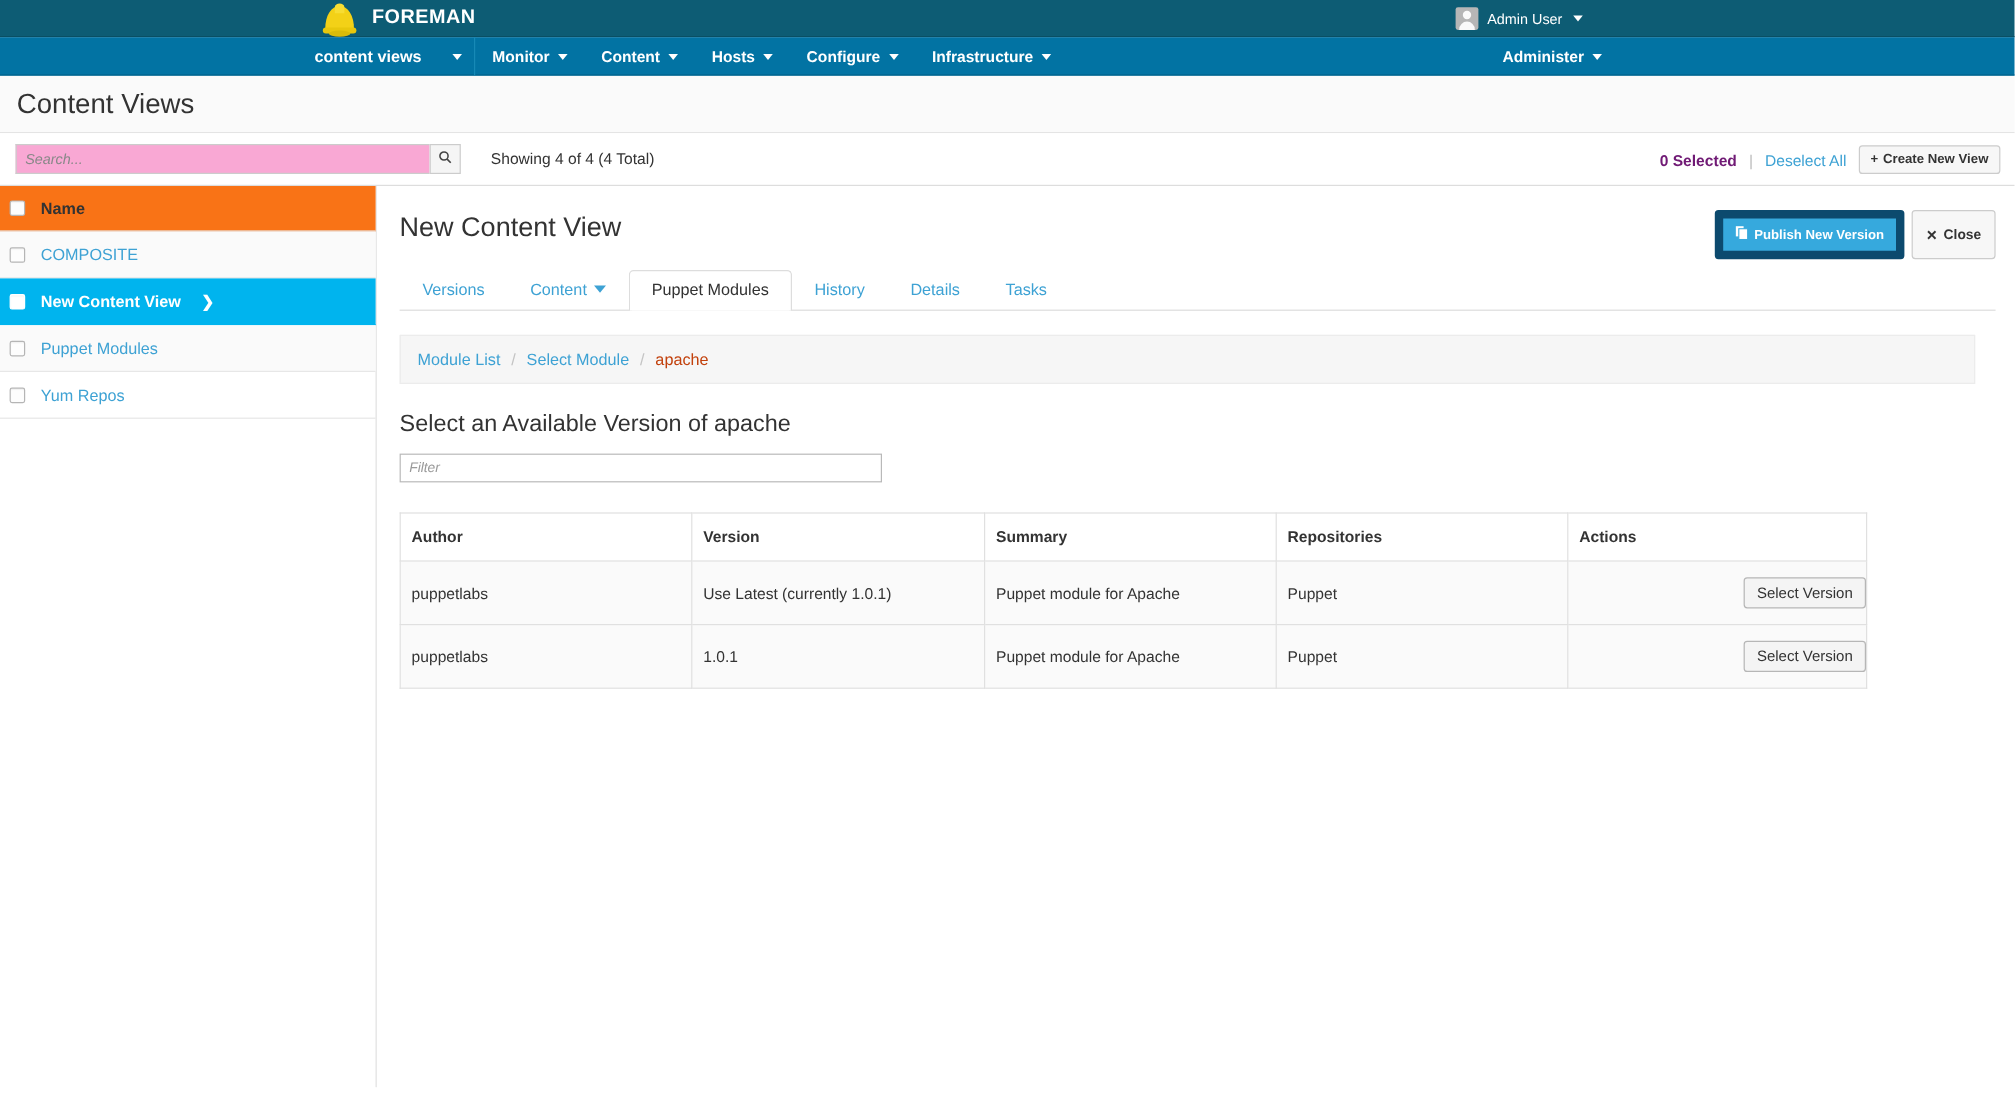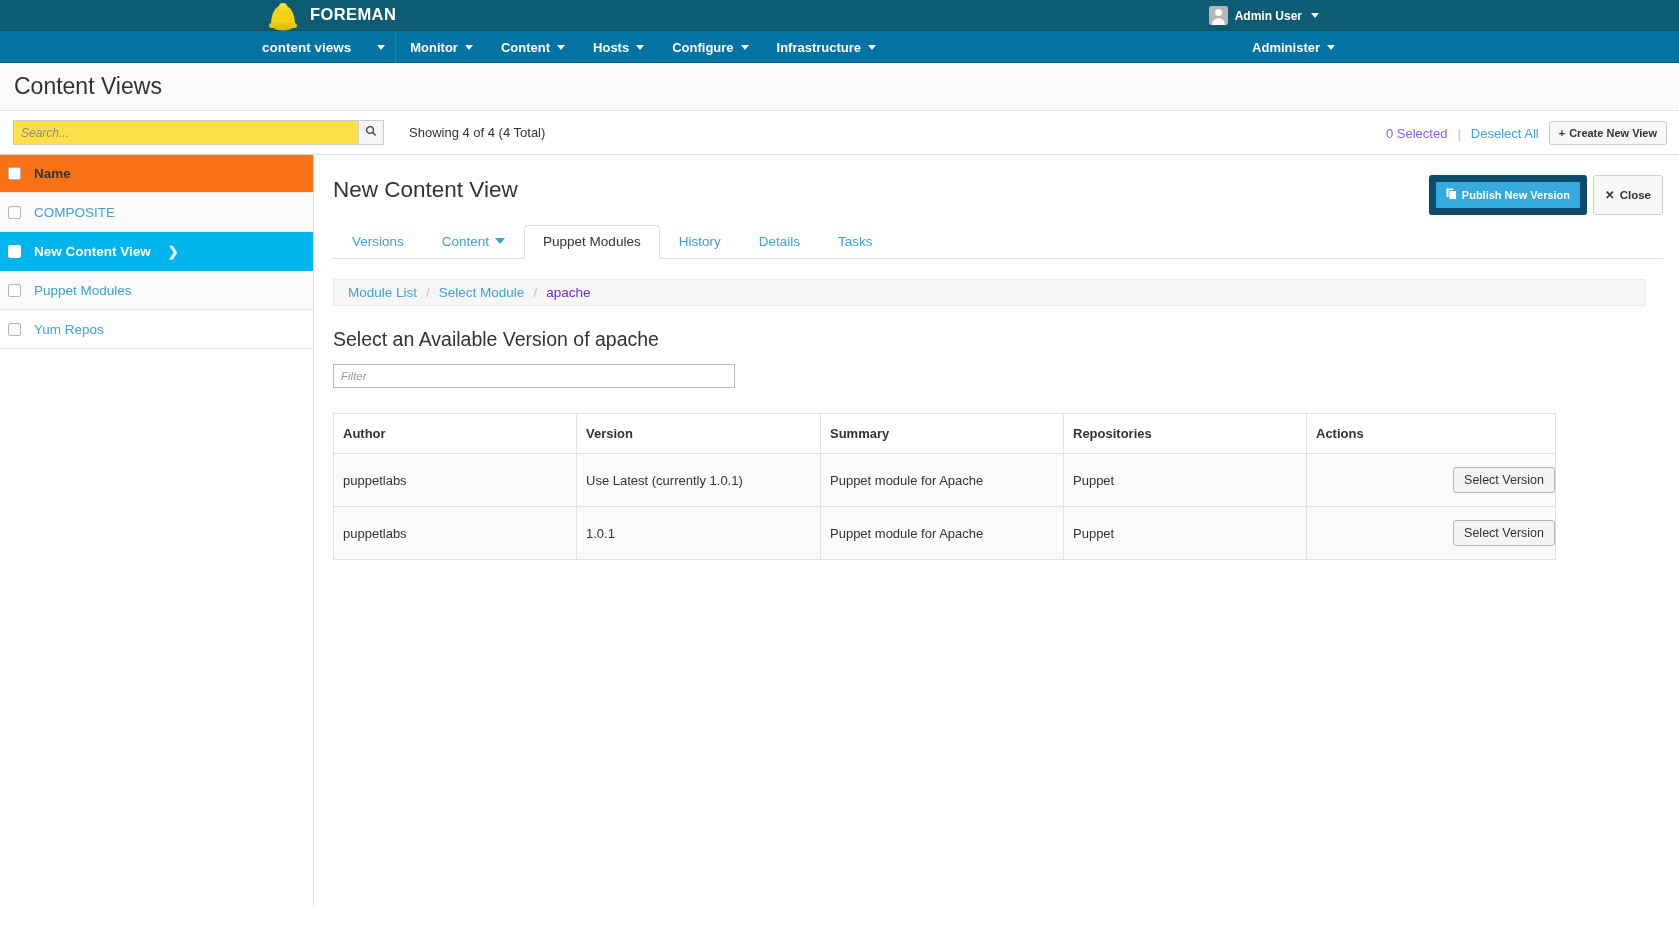--- a/index.html
+++ b/index.html
@@ -38,21 +38,21 @@
     display:inline-block;
   }
   .avatar::before {
     content:""; position:absolute; width:7px; height:7px; border-radius:50%;
     background:#fafafa; left:6px; top:3px;
   }
   .avatar::after {
     content:""; position:absolute; width:13px; height:8px; border-radius:7px 7px 0 0;
     background:#fafafa; left:3px; top:12px;
   }
-  .user-name { color:#ffffff; font-size:12px; font-weight:bold; }
+  .user-name { color:#ffffff; font-size:12px; font-weight:normal; }
   .caret {
     display:inline-block; width:0; height:0;
     border-left:4px solid transparent; border-right:4px solid transparent;
     border-top:5px solid #ffffff; margin-left:2px; vertical-align: middle;
   }
 
   
   .mainnav {
     position: relative; height: 32px; background: #0273a3;
     border-bottom: 1px solid #01628c;
@@ -81,34 +81,34 @@
   
   .toolbar {
     position: relative; height: 44px; background:#fff;
     border-bottom: 1px solid #dddddd;
     display:flex; align-items:center; padding-left: 13px;
   }
   .search-group { display:flex; align-items:stretch; height:25px; }
   .search-input {
     width: 345px; height:25px; border:1px solid #cccccc; border-right:none;
     padding: 0 7px; font-size:12px; font-style: italic; color:#555;
-    background:#fde047; outline:none; font-family:"Liberation Sans", sans-serif;
+    background:#f9a8d4; outline:none; font-family:"Liberation Sans", sans-serif;
   }
   .search-input::placeholder { color:#888888; font-style: italic; }
   .search-btn {
     width:26px; height:25px; border:1px solid #cccccc; background:#f5f5f5;
     display:flex; align-items:center; justify-content:center; cursor:pointer;
     padding:0;
   }
   .showing-text { font-size:13px; color:#333; margin-left: 25px; }
   .toolbar-right {
     position:absolute; right:12px; top:0; height:44px;
     display:flex; align-items:center; gap:10px;
   }
-  .sel-count { font-size:13px; color:#8b5cf6; }
+  .sel-count { font-size:13px; color:#701a75;font-weight:bold; }
   .sep { color:#bbb; font-size:13px; }
   .deselect-link { font-size:13px; color:#3ea2d4; cursor:pointer; }
   .btn {
     font-family:"Liberation Sans", sans-serif;
     border:1px solid #cccccc; background:#f7f7f7; color:#333;
     font-size:11.5px; font-weight:bold; border-radius:3px;
     padding: 5px 9px; cursor:pointer; white-space:nowrap;
     display:inline-flex; align-items:center; gap:4px;
   }
   .btn-create { font-size:11px; }
@@ -172,26 +172,26 @@
   }
   .chev-d {
     display:inline-block; width:0; height:0;
     border-left:5px solid transparent; border-right:5px solid transparent;
     border-top:6px solid #3ea2d4;
   }
 
   
   .crumbbar {
     margin: 20px 33px 0 19px; background:#f6f6f6; border:1px solid #ececec;
-    height:27px; display:flex; align-items:center; padding-left:14px; gap:9px;
+    height:41px; display:flex; align-items:center; padding-left:14px; gap:9px;
     font-size:13.5px;
   }
   .crumb-link { color:#3ea2d4; cursor:pointer; }
   .crumb-sep { color:#c4c4c4; }
-  .crumb-current { color:#6d28d9;text-align:right; }
+  .crumb-current { color:#c2410c;text-align:right; }
 
   
   .sec-title { margin: 22px 16px 0 19px; font-size:19.5px; color:#333; font-weight:normal; }
   .filter-input {
     margin: 13px 16px 0 19px; display:block;
     width: 402px; height: 24px; border:1px solid #b9b9b9;
     padding:0 7px; font-size:11.5px; font-style:italic; color:#555;
     outline:none; font-family:"Liberation Sans", sans-serif; background:#fff;
   }
   .filter-input::placeholder { color:#999999; font-style:italic; }

